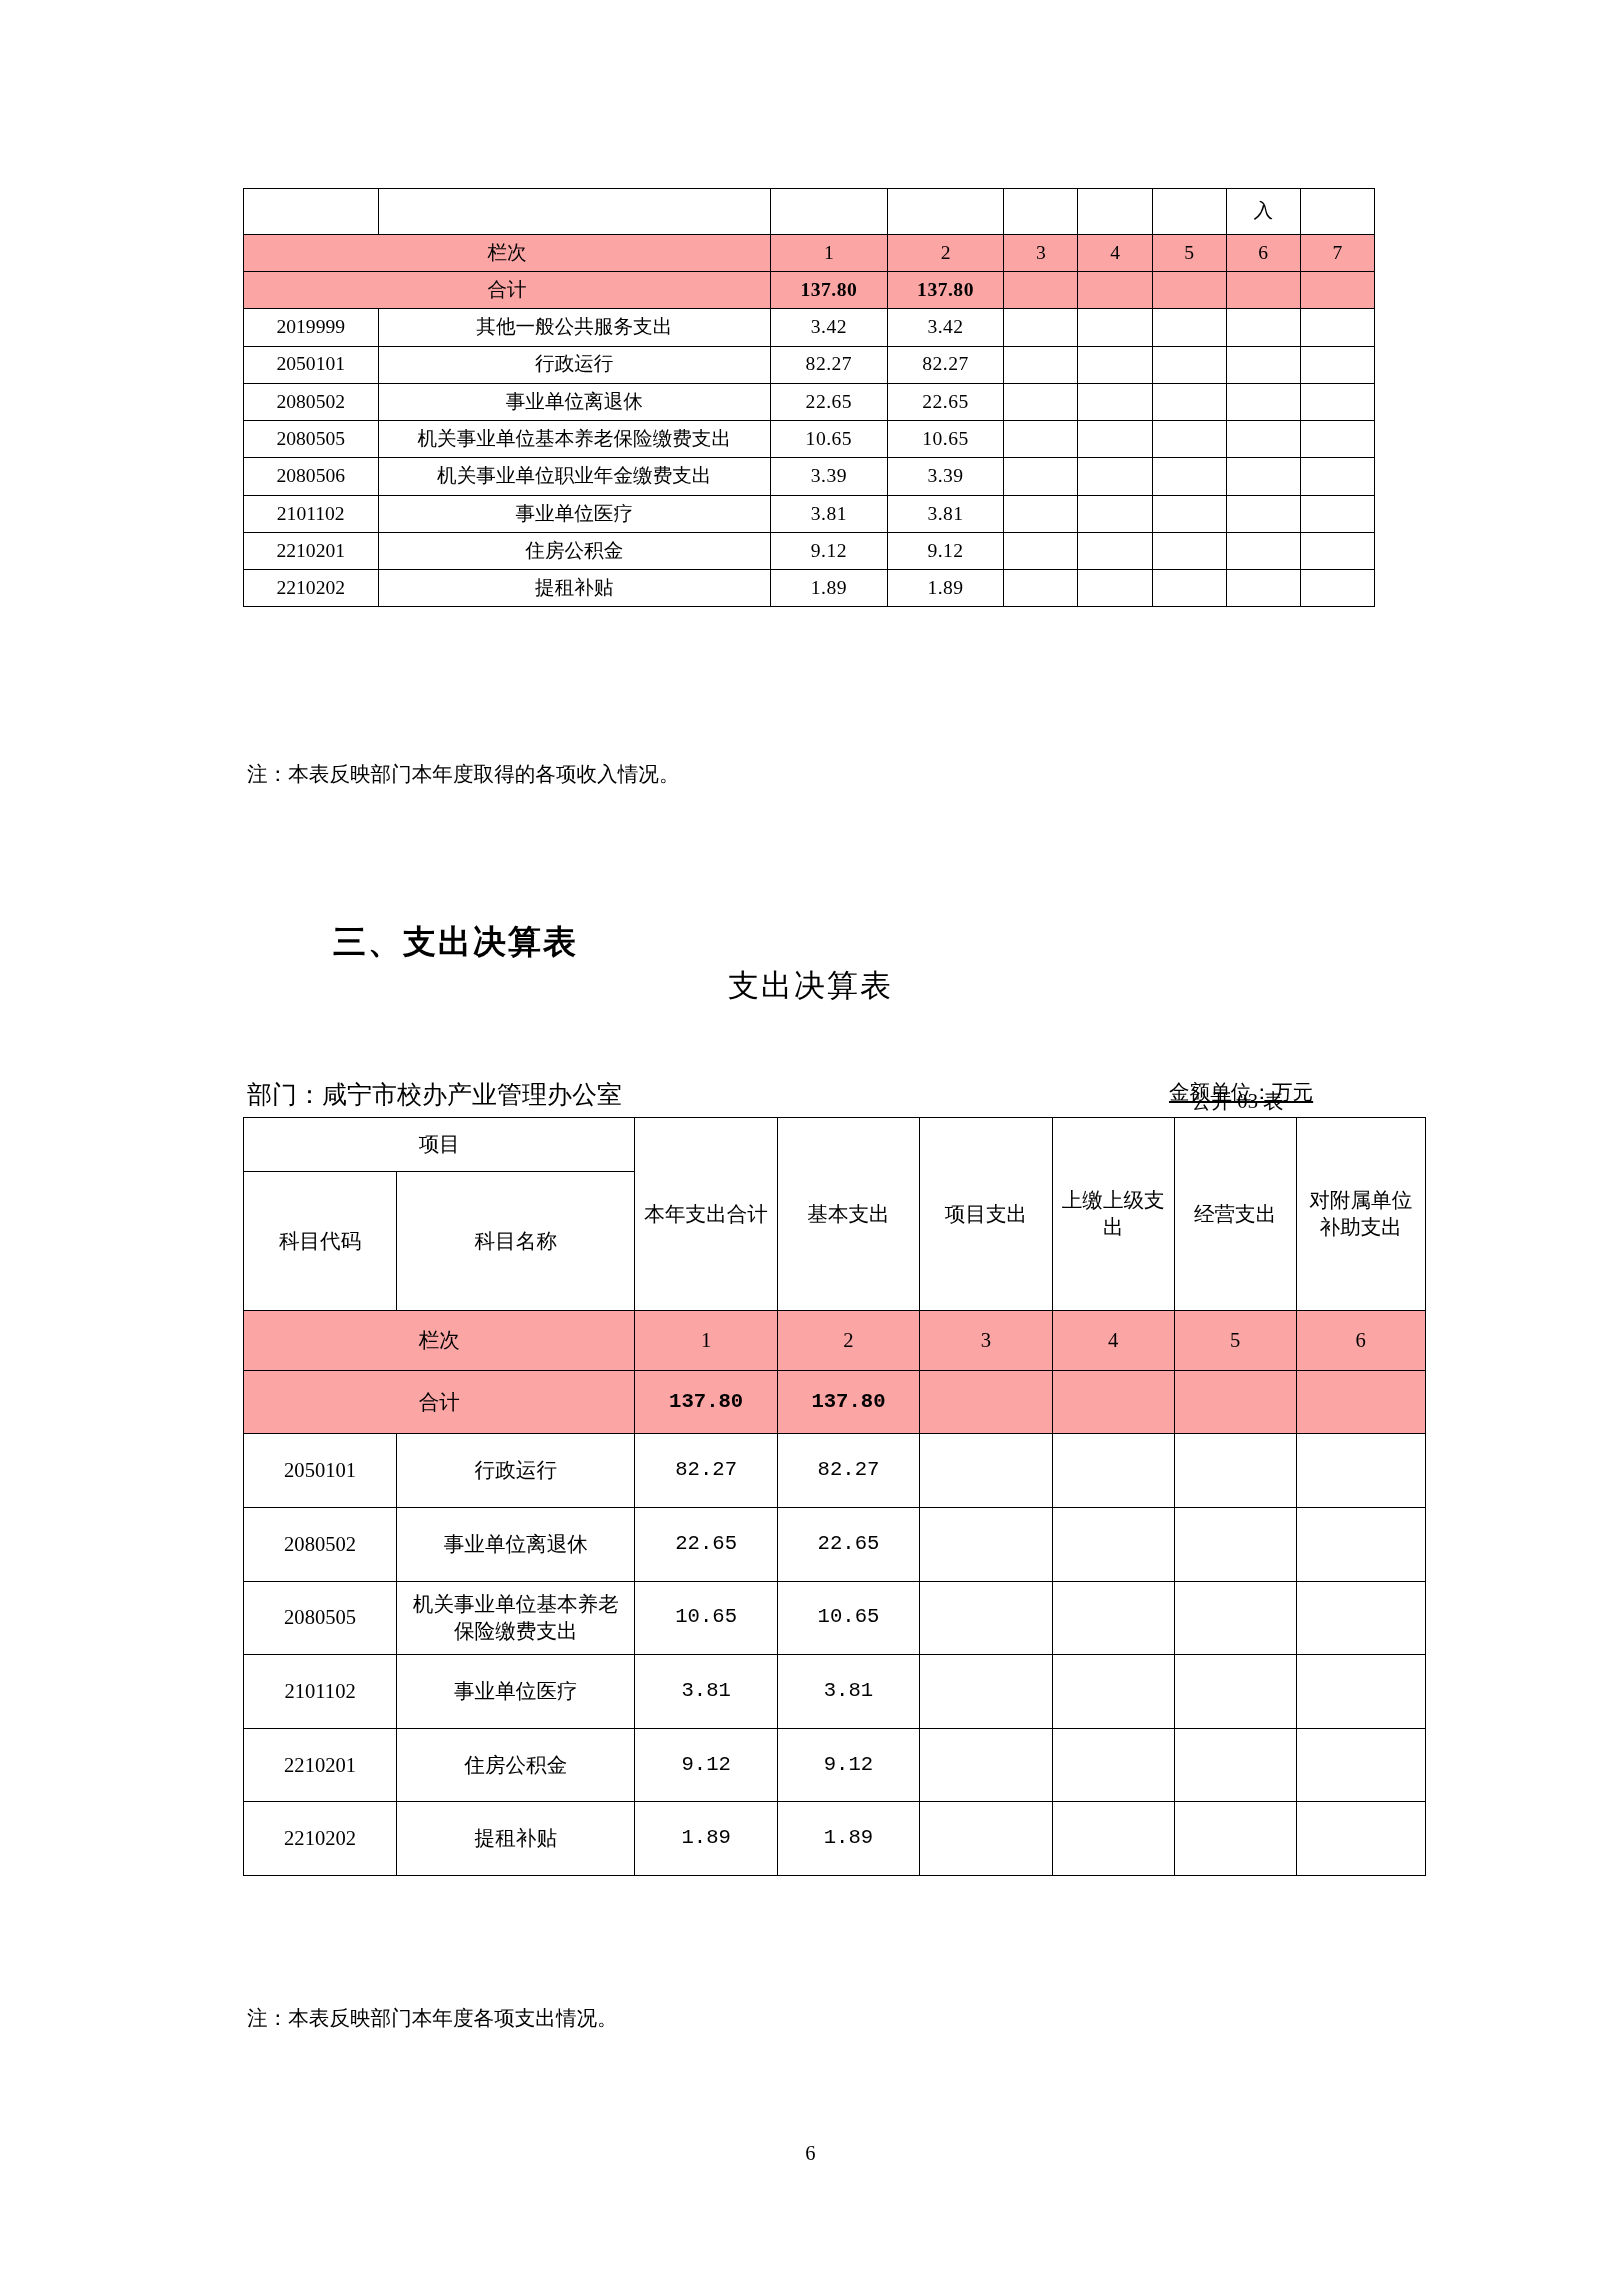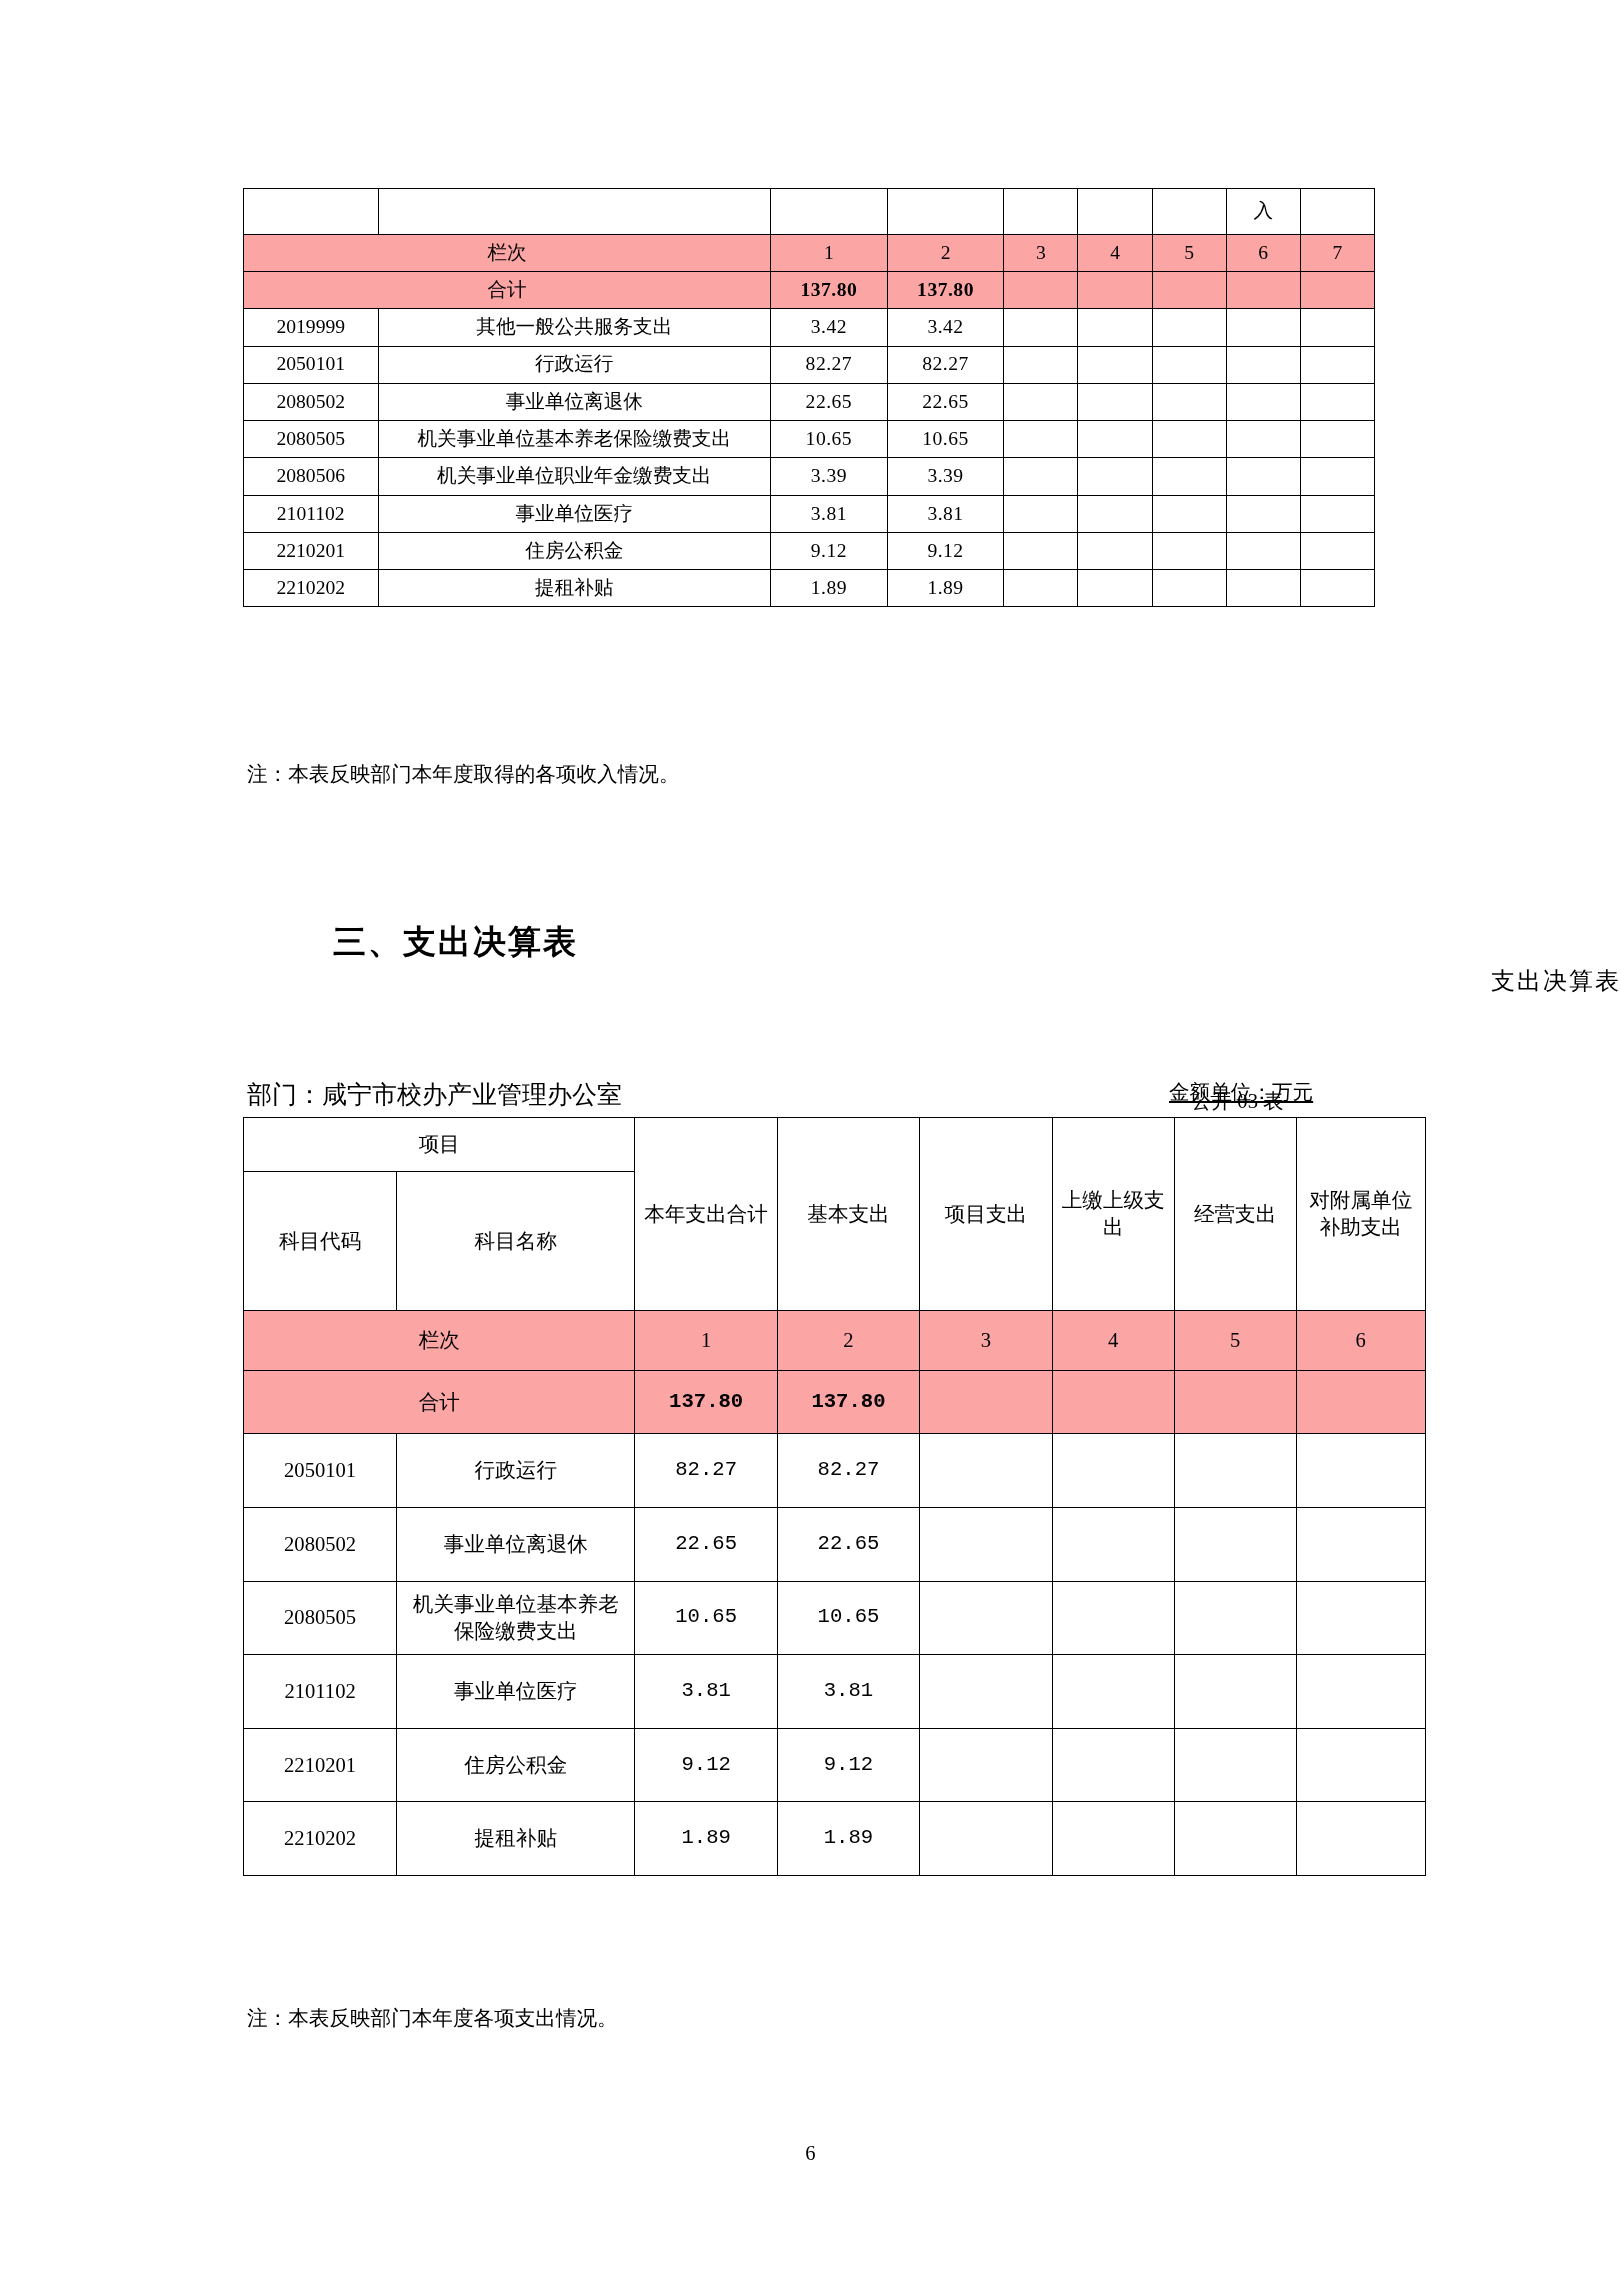--- a/index.html
+++ b/index.html
@@ -93,23 +93,23 @@
     font-family: "Liberation Sans", "DejaVu Sans", sans-serif;
     font-weight: bold;
     font-size: 33px;
     letter-spacing: 2px;
   }
   .table-title {
     position: absolute;
     left: 0;
     top: 965px;
     width: 1621px;
-    text-align: right;
-    font-family: "Liberation Serif", "DejaVu Serif", serif;
-    font-size: 24px;
+    text-align: center;
+    font-family: "Liberation Serif", "DejaVu Serif", serif;
+    font-size: 31px;
     letter-spacing: 2px;
   }
   .meta-right-1 {
     position: absolute;
     left: 1191px;
     top: 1039px;
     font-family: Liberation Serif, serif;
     font-size: 20.6px;
     margin-top: 48px;
   }

